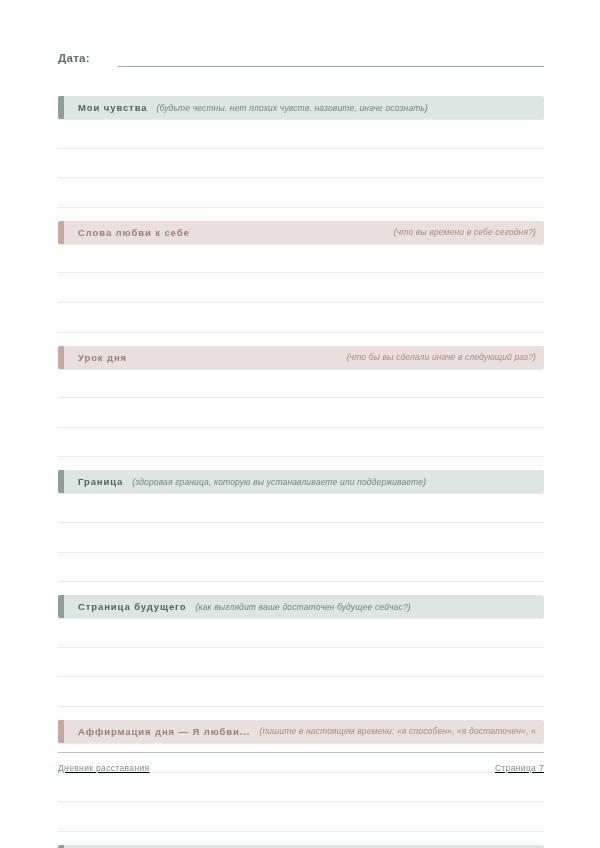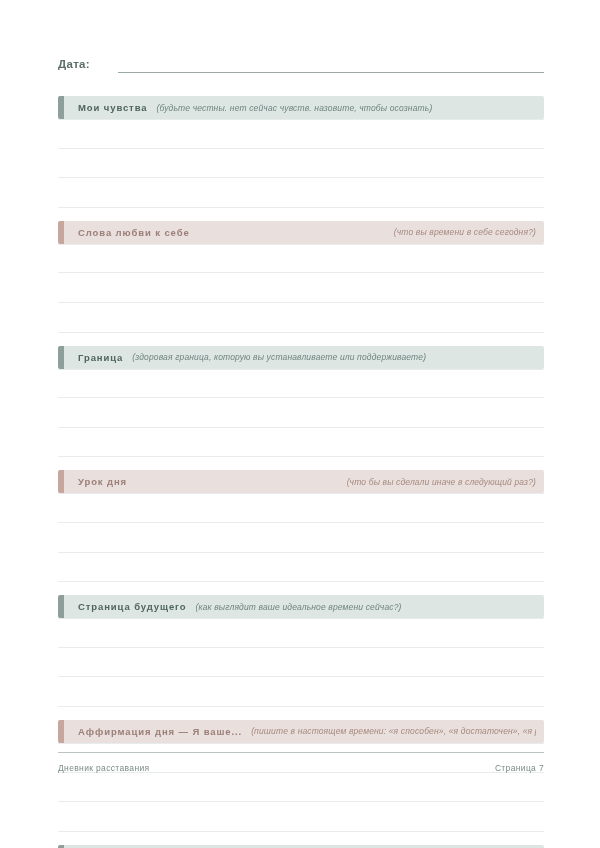--- a/index.html
+++ b/index.html
@@ -24,21 +24,21 @@
   .content {
     position: absolute;
     left: 58px;
     top: 52px;
     width: 486px;
   }
 
   
   .date-row {
     display: flex;
-    align-items: center;
+    align-items: flex-start;
     height: 26px;
     margin-bottom: 18px;
   }
   .date-label {
     font-size: 11.5px;
     font-weight: bold;
     color: #5c6f6a;
     letter-spacing: 0.3px;
     padding-bottom: 2px;
     white-space: nowrap;
@@ -116,20 +116,21 @@
     border-top: 1px solid #e9ecec;
     height: 27.6px;
   }
 
   
   .footer {
     position: absolute;
     left: 58px;
     top: 752px;
     width: 486px;
+    text-decoration: underline;
   }
   .footer-rule {
     border-top: 1px solid #b9c4c1;
     width: 100%;
   }
   .footer-row {
     display: flex;
     justify-content: space-between;
     align-items: baseline;
     margin-top: 10px;
@@ -151,21 +152,21 @@
       <div class="date-label">Дата:</div>
       <div class="date-line"></div>
     </div>
 
     <div id="sections-host">
         <div class="section theme-green">
           <div class="sec-header">
             <div class="sec-strip"></div>
             <div class="sec-textwrap">
               <span class="sec-title">Мои чувства</span>
-              <span class="sec-hint">(будьте честны. нет сейчас чувств. назовите, чтобы осознать)</span>
+              <span class="sec-hint">(будьте честны. нет плохих чувств. назовите, иначе осознать)</span>
             </div>
           </div>
           <div class="lines">
             <div class="rule"></div>
             <div class="rule"></div>
             <div class="rule"></div>
           </div>
         </div>
         <div class="section theme-pink">
           <div class="sec-header">
@@ -174,67 +175,67 @@
               <span class="sec-title">Слова любви к себе</span>
               <span class="sec-hint">(что вы времени в себе сегодня?)</span>
             </div>
           </div>
           <div class="lines">
             <div class="rule"></div>
             <div class="rule"></div>
             <div class="rule"></div>
           </div>
         </div>
+        <div class="section theme-pink">
+          <div class="sec-header">
+            <div class="sec-strip"></div>
+            <div class="sec-textwrap">
+              <span class="sec-title">Урок дня</span>
+              <span class="sec-hint">(что бы вы сделали иначе в следующий раз?)</span>
+            </div>
+          </div>
+          <div class="lines">
+            <div class="rule"></div>
+            <div class="rule"></div>
+            <div class="rule"></div>
+          </div>
+        </div>
         <div class="section theme-green">
           <div class="sec-header">
             <div class="sec-strip"></div>
             <div class="sec-textwrap">
               <span class="sec-title">Граница</span>
               <span class="sec-hint">(здоровая граница, которую вы устанавливаете или поддерживаете)</span>
             </div>
           </div>
           <div class="lines">
             <div class="rule"></div>
             <div class="rule"></div>
             <div class="rule"></div>
           </div>
         </div>
+        <div class="section theme-green">
+          <div class="sec-header">
+            <div class="sec-strip"></div>
+            <div class="sec-textwrap">
+              <span class="sec-title">Страница будущего</span>
+              <span class="sec-hint">(как выглядит ваше достаточен будущее сейчас?)</span>
+            </div>
+          </div>
+          <div class="lines">
+            <div class="rule"></div>
+            <div class="rule"></div>
+            <div class="rule"></div>
+          </div>
+        </div>
         <div class="section theme-pink">
           <div class="sec-header">
             <div class="sec-strip"></div>
             <div class="sec-textwrap">
-              <span class="sec-title">Урок дня</span>
-              <span class="sec-hint">(что бы вы сделали иначе в следующий раз?)</span>
-            </div>
-          </div>
-          <div class="lines">
-            <div class="rule"></div>
-            <div class="rule"></div>
-            <div class="rule"></div>
-          </div>
-        </div>
-        <div class="section theme-green">
-          <div class="sec-header">
-            <div class="sec-strip"></div>
-            <div class="sec-textwrap">
-              <span class="sec-title">Страница будущего</span>
-              <span class="sec-hint">(как выглядит ваше идеальное времени сейчас?)</span>
-            </div>
-          </div>
-          <div class="lines">
-            <div class="rule"></div>
-            <div class="rule"></div>
-            <div class="rule"></div>
-          </div>
-        </div>
-        <div class="section theme-pink">
-          <div class="sec-header">
-            <div class="sec-strip"></div>
-            <div class="sec-textwrap">
-              <span class="sec-title">Аффирмация дня — Я ваше...</span>
+              <span class="sec-title">Аффирмация дня — Я любви...</span>
               <span class="sec-hint">(пишите в настоящем времени: «я способен», «я достаточен», «я р...</span>
             </div>
           </div>
           <div class="lines">
             <div class="rule"></div>
             <div class="rule"></div>
             <div class="rule"></div>
           </div>
         </div>
         <div class="section theme-green">

